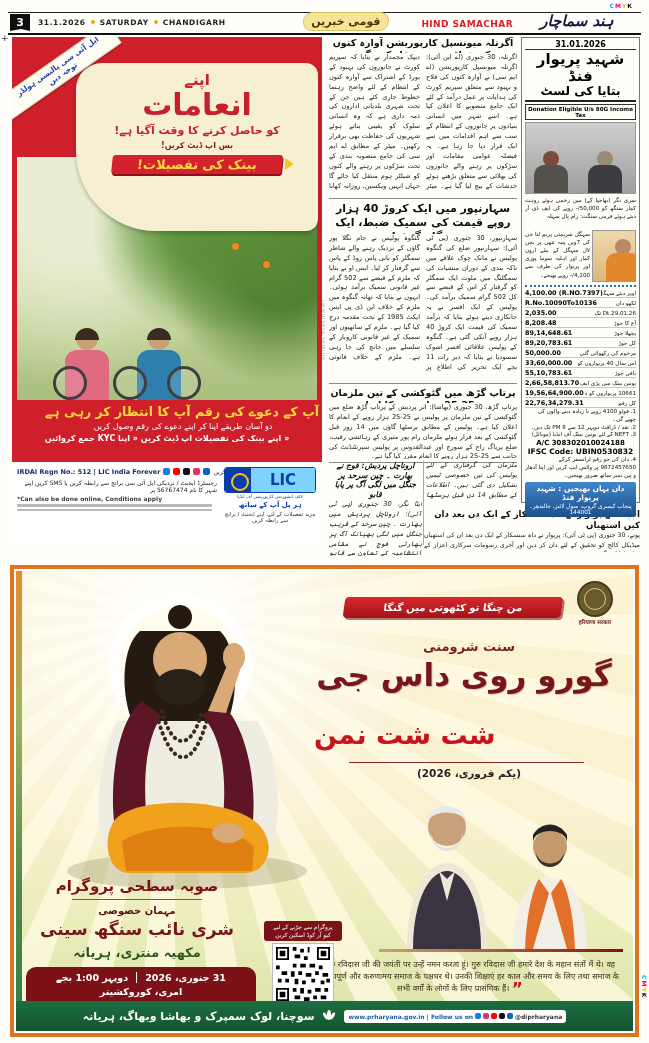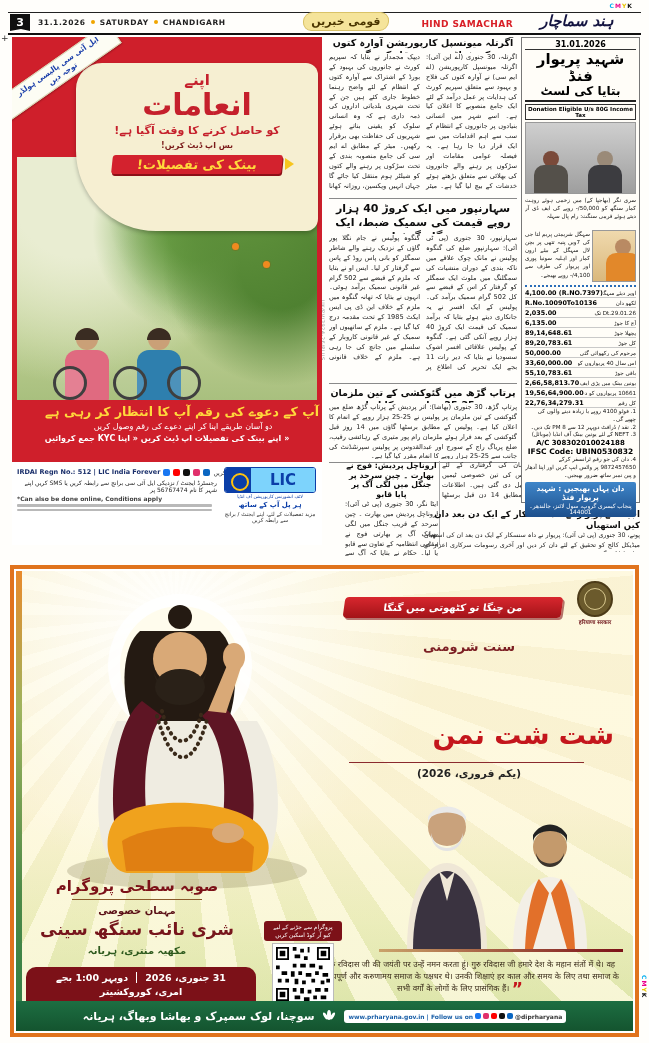--- a/index.html
+++ b/index.html
@@ -66,21 +66,21 @@
   .lic-claim .c3 { color:#fff; font-size:8px; font-weight:bold; margin-top:3px; }
   .lic-foot { position:absolute; left:0; right:0; top:425px; height:83px; background:#fff; padding:3px 5px 0; }
   .chips { display:flex; align-items:center; gap:4px; height:16px; }
   .wa-pill { background:#35b04a; color:#fff; border-radius:8px; font-size:7px; font-weight:bold; padding:2px 6px 2px 14px; position:relative; }
   .wa-pill .hi { position:absolute; left:-6px; top:-3px; width:15px; height:15px; border-radius:50%; background:#1d8f35; color:#fff;
                  font-size:5.5px; font-weight:bold; text-align:center; line-height:15px; border:1px solid #fff; }
   .chip { width:34px; height:12px; border:1px solid #d5b24a; border-radius:7px; background:#fffbe8; position:relative; }
   .chip i { position:absolute; left:2px; top:2px; width:8px; height:8px; border-radius:50%; background:#e8821e; }
   .chip u { position:absolute; left:12px; top:3px; width:18px; height:2px; background:#b9a96e; }
   .chip u+u { top:7px; }
-  .follow-row { display:flex; align-items:center; gap:3px; margin-top:3px; }
+  .follow-row { display:flex; align-items:flex-start; gap:3px; margin-top:3px; }
   .irdai { font-size:6.5px; font-weight:bold; color:#1a2f6b; }
   .soc { width:7px; height:7px; border-radius:2px; display:inline-block; }
   .follow-ur { font-size:6px; color:#333; margin-right:2px; }
   .sms { font-size:6px; color:#222; margin-top:3px; direction:rtl; text-align:right; }
   .cond { font-size:6px; font-weight:bold; color:#444; margin-top:2px; }
   .microbars div { height:2.5px; background:#b9b9b9; margin-top:2px; border-radius:1px; }
   .lic-logo-blk { position:absolute; right:6px; top:430px; width:92px; text-align:center; }
   .lic-logo { display:flex; border:1px solid #0b3ea8; border-radius:3px; overflow:hidden; height:26px; }
   .lic-logo .em { width:26px; background:#0b3ea8; position:relative; }
   .lic-logo .em:before { content:""; position:absolute; left:6px; top:5px; width:14px; height:14px; border:2px solid #ffc20e; border-radius:50%; }
@@ -94,21 +94,21 @@
   .hline { font-weight:bold; color:#0d0d0d; direction:rtl; text-align:center; line-height:1.25; }
   .nbody { font-size:6.6px; color:#1c1c1c; direction:rtl; text-align:justify; line-height:1.5; overflow:hidden; }
   .cols2 { column-count:2; column-gap:6px; column-fill:auto; }
   .sep { border-top:1px solid #8a8a8a; margin:3px 0; }
   .story-a .hline { font-size:9.5px; height:16px; overflow:hidden; }
   .story-a .nbody { height:142px; }
   .story-b .hline { font-size:11px; height:32px; overflow:hidden; }
   .story-b .nbody { height:146px; }
   .story-c .hline { font-size:9.5px; height:16px; overflow:hidden; }
   .story-c .nbody { height:56px; }
-  .bottom-row { position:absolute; left:16px; top:424px; width:188px; height:84px; }
+  .bottom-row { position:absolute; left:0; top:424px; width:188px; height:84px;font-style:italic; }
   .story-d { position:absolute; right:95px; left:0; top:0; height:84px; border-left:0; }
   .story-d .hline { font-size:7.8px; }
   .story-d .nbody { height:56px; }
   .c-cont { position:absolute; left:97px; width:91px; top:0; height:40px; }
   .vsep { position:absolute; left:94px; top:0; bottom:0; width:1px; background:#aaa; }
   .story-e { position:absolute; left:424px; top:509px; width:216px; height:36px; }
   .story-e .hline { font-size:8.6px; text-align:right; }
   .story-e .nbody { height:22px; font-size:6.3px; }
 
   
@@ -153,33 +153,33 @@
     border-radius:4px; transform:skewX(-8deg); color:#fff; font-size:10px; font-weight:bold; text-align:center; line-height:21px;
     direction:rtl; box-shadow:2px 2px 0 rgba(122,8,12,.55); }
   .emblem { position:absolute; right:16px; top:12px; width:48px; text-align:center; }
   .emblem .circ { width:36px; height:36px; margin:0 auto; border-radius:50%; border:2px solid #4c3b18; background:#6b5a2c; position:relative; }
   .emblem .circ:before { content:""; position:absolute; inset:5px; border-radius:50%; border:1px solid #d9c98f; }
   .emblem .cap { font-size:5.5px; color:#6b1016; font-weight:bold; margin-top:1px; }
   .sant { position:absolute; left:320px; width:270px; top:70px; text-align:center; font-size:13px; font-weight:bold; color:#7c1f24; direction:rtl; }
   .guruname { position:absolute; left:290px; width:320px; top:88px; text-align:center; font-size:31px; font-weight:bold; color:#77161c;
     direction:rtl; text-shadow:1px 1px 0 rgba(120,40,40,.25); }
   .jayanti { position:absolute; left:320px; width:270px; top:134px; text-align:center; font-size:10px; font-weight:bold; color:#7c1f24; direction:rtl; }
-  .naman { position:absolute; left:300px; width:300px; top:150px; text-align:right; font-size:27px; font-weight:bold; color:#c4161c; direction:rtl; }
+  .naman { position:absolute; left:300px; width:300px; top:150px; text-align:left; font-size:27px; font-weight:bold; color:#c4161c; direction:rtl; }
   .naman-rule { position:absolute; left:335px; width:235px; top:193px; height:1px; background:#8a2a2e; }
   .edate { position:absolute; left:320px; width:270px; top:198px; text-align:center; font-size:10.5px; font-weight:bold; color:#222; direction:rtl; }
   .photos { position:absolute; right:20px; top:232px; width:228px; height:148px; }
   .photo-rule { position:absolute; right:12px; top:380px; width:244px; height:3px; background:linear-gradient(90deg,#caa36a,#7c1118); }
   .quote { position:absolute; right:10px; top:390px; width:330px; font-size:8px; line-height:1.5; color:#3a2c1a; text-align:center; }
   .qmark { color:#c4161c; font-size:17px; font-weight:bold; line-height:0; vertical-align:-4px; }
   .qby { position:absolute; right:24px; top:448px; font-size:12px; font-weight:bold; color:#c4161c; }
   .prog-title { position:absolute; left:18px; top:308px; width:210px; text-align:center; font-size:15px; font-weight:bold; color:#7c1118; direction:rtl; }
   .prog-rule { position:absolute; left:58px; top:330px; width:130px; height:1px; background:#8a5a2a; }
   .guest-lb { position:absolute; left:18px; top:336px; width:210px; text-align:center; font-size:10px; font-weight:bold; color:#5a1016; direction:rtl; }
   .guest-nm { position:absolute; left:10px; top:350px; width:226px; text-align:center; font-size:17px; font-weight:bold; color:#77161c; direction:rtl; }
-  .guest-tt { position:absolute; left:18px; top:376px; width:210px; text-align:center; font-size:10px; font-weight:bold; color:#2e5a1e; direction:rtl; }
+  .guest-tt { position:absolute; left:18px; top:376px; width:210px; text-align:center; font-size:13px; font-weight:bold; color:#2e5a1e; direction:rtl; }
   .eband { position:absolute; left:12px; top:398px; width:230px; height:46px; background:#7c1118; border-radius:10px; color:#fff; padding-top:5px; }
   .eband .r1 { display:flex; direction:rtl; justify-content:center; align-items:center; gap:8px; font-size:9.5px; font-weight:bold; }
   .eband .bar { width:1px; height:11px; background:#fff; }
   .eband .r2 { text-align:center; font-size:9.5px; font-weight:bold; margin-top:3px; direction:rtl; }
   .qr-blk { position:absolute; left:250px; top:352px; width:78px; }
   .qr-lb { background:#7c1118; color:#fff; font-size:5.8px; text-align:center; border-radius:3px; padding:2px 1px; direction:rtl; line-height:1.4; }
   .qr-card { width:62px; height:62px; background:#fff; border:1px solid #bbb; margin:2px auto 0; padding:3px; }
   .efoot { position:absolute; left:2px; right:2px; bottom:2px; height:30px; background:linear-gradient(180deg,#1d6e42,#14542f);
     display:flex; align-items:center; justify-content:center; gap:8px; }
   .efoot .dept { color:#fff; font-size:11px; font-weight:bold; direction:rtl; }
@@ -350,21 +350,21 @@
       </div>
     <div class="f-row">
         <span class="am">R.No.10090To10136</span>
         <span class="lb">لکھو دان</span>
       </div>
     <div class="f-row">
         <span class="am">2,035.00</span>
         <span class="lb">Dt.29.01.26 تک</span>
       </div>
     <div class="f-row">
-        <span class="am">6,135.00</span>
+        <span class="am">8,208.48</span>
         <span class="lb">آج کا جوڑ</span>
       </div>
     <div class="f-row">
         <span class="am">89,14,648.61</span>
         <span class="lb">پچھلا جوڑ</span>
       </div>
     <div class="f-row">
         <span class="am">89,20,783.61</span>
         <span class="lb">کل جوڑ</span>
       </div>
@@ -429,20 +429,21 @@
       <ellipse cx="206" cy="262" rx="16" ry="10" fill="#d9a977"></ellipse>
     </svg>
 
     <div class="ribbon">من چنگا تو کٹھوتی میں گنگا</div>
     <div class="emblem">
       <div class="circ"></div>
       <div class="cap">हरियाणा सरकार</div>
     </div>
 
     <div class="sant">سنت شرومنی</div>
+    <div class="guruname">گورو روی داس جی</div>
     <div class="naman">شت شت نمن</div>
     <div class="naman-rule"></div>
     <div class="edate">(یکم فروری، 2026)</div>
 
     <div class="photos">
       <svg width="228" height="148" viewBox="0 0 228 148">
 
         <circle cx="60" cy="26" r="19" fill="#c9a27c"></circle>
         <path d="M41,22 C42,8 78,8 79,22 L79,16 C72,2 48,2 41,16 Z" fill="#e9e9e9"></path>
         <path d="M44,32 C48,52 72,52 76,32 C76,44 68,50 60,50 C52,50 44,44 44,32 Z" fill="#e3e3e3"></path>

